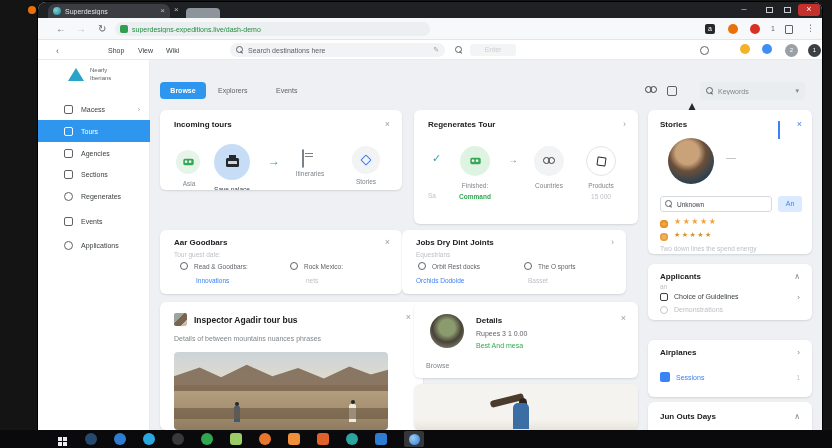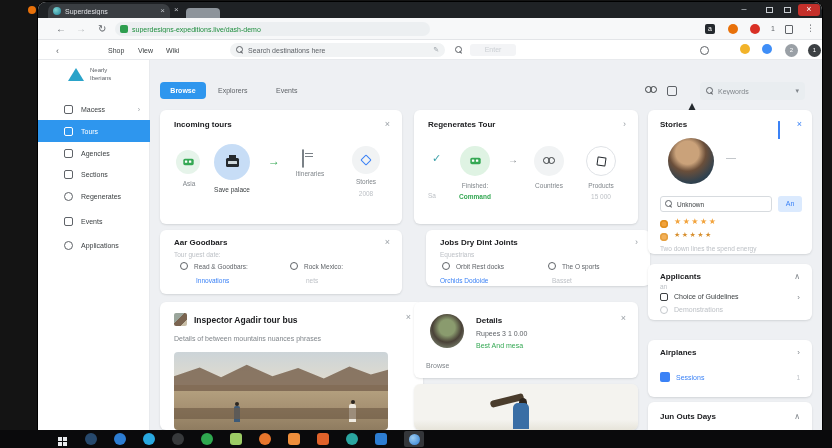--- a/index.html
+++ b/index.html
@@ -214,21 +214,21 @@
       <span class="abs flat-tab" style="left:126px">Events</span>
       <span class="abs" style="left:495px;top:26px"><span class="ppl"></span></span>
       <span class="abs sq" style="left:517px;top:26px;width:10px;height:10px"></span>
       <span class="abs" style="left:538px;top:26px"><span class="cur"></span></span>
       <div class="abs kw">
         <span class="mag"></span>
         <span class="kwtxt t">Keywords</span>
         <span style="font-size:7px;color:#80868b">▾</span>
       </div>
 
-      <div class="abs card" style="left:10px;top:50px;width:242px;height:114px">
+      <div class="abs card" style="left:10px;top:50px;width:242px;height:80px">
         <span class="abs ttl" style="left:14px;top:10px">Incoming tours</span>
         <span class="abs x" style="right:12px;top:10px">×</span>
         <div class="abs circ" style="left:16px;top:40px;width:24px;height:24px;background:#e6f4ea">
             <span class="bus small"></span>
           </div>
         <span class="abs smgray" style="left:14px;top:70px;width:30px;text-align:center">Asia</span>
         <div class="abs circ" style="left:54px;top:34px;width:36px;height:36px;background:#c7ddf6">
             <span class="printer"></span>
           </div>
         <span class="abs smgray" style="left:40px;top:76px;width:64px;text-align:center;color:#3c4043">Save palace</span>
@@ -269,21 +269,21 @@
         <span class="abs x" style="right:12px;top:8px">×</span>
         <span class="abs dim" style="left:14px;top:21px">Tour guest date:</span>
         <span class="abs oc" style="left:20px;top:32px;width:8px;height:8px"></span>
         <span class="abs smgray" style="left:34px;top:33px;color:#5f6368">Read &amp; Goodbars:</span>
         <span class="abs lnk" style="left:36px;top:47px">Innovations</span>
         <span class="abs oc" style="left:130px;top:32px;width:8px;height:8px"></span>
         <span class="abs smgray" style="left:144px;top:33px;color:#5f6368">Rock Mexico:</span>
         <span class="abs dim" style="left:146px;top:47px">nets</span>
       </div>
 
-      <div class="abs card" style="left:276px;top:170px;width:224px;height:56px">
+      <div class="abs card" style="left:252px;top:170px;width:224px;height:64px">
         <span class="abs ttl" style="left:14px;top:8px">Jobs Dry Dint Joints</span>
         <span class="abs x" style="right:12px;top:8px">›</span>
         <span class="abs dim" style="left:14px;top:21px">Equestrians</span>
         <span class="abs oc" style="left:16px;top:32px;width:8px;height:8px"></span>
         <span class="abs smgray" style="left:30px;top:33px;color:#5f6368">Orbit Rest docks</span>
         <span class="abs lnk" style="left:14px;top:47px">Orchids Dodoide</span>
         <span class="abs oc" style="left:122px;top:32px;width:8px;height:8px"></span>
         <span class="abs smgray" style="left:136px;top:33px;color:#5f6368">The O sports</span>
         <span class="abs dim" style="left:126px;top:47px">Basset</span>
       </div>

